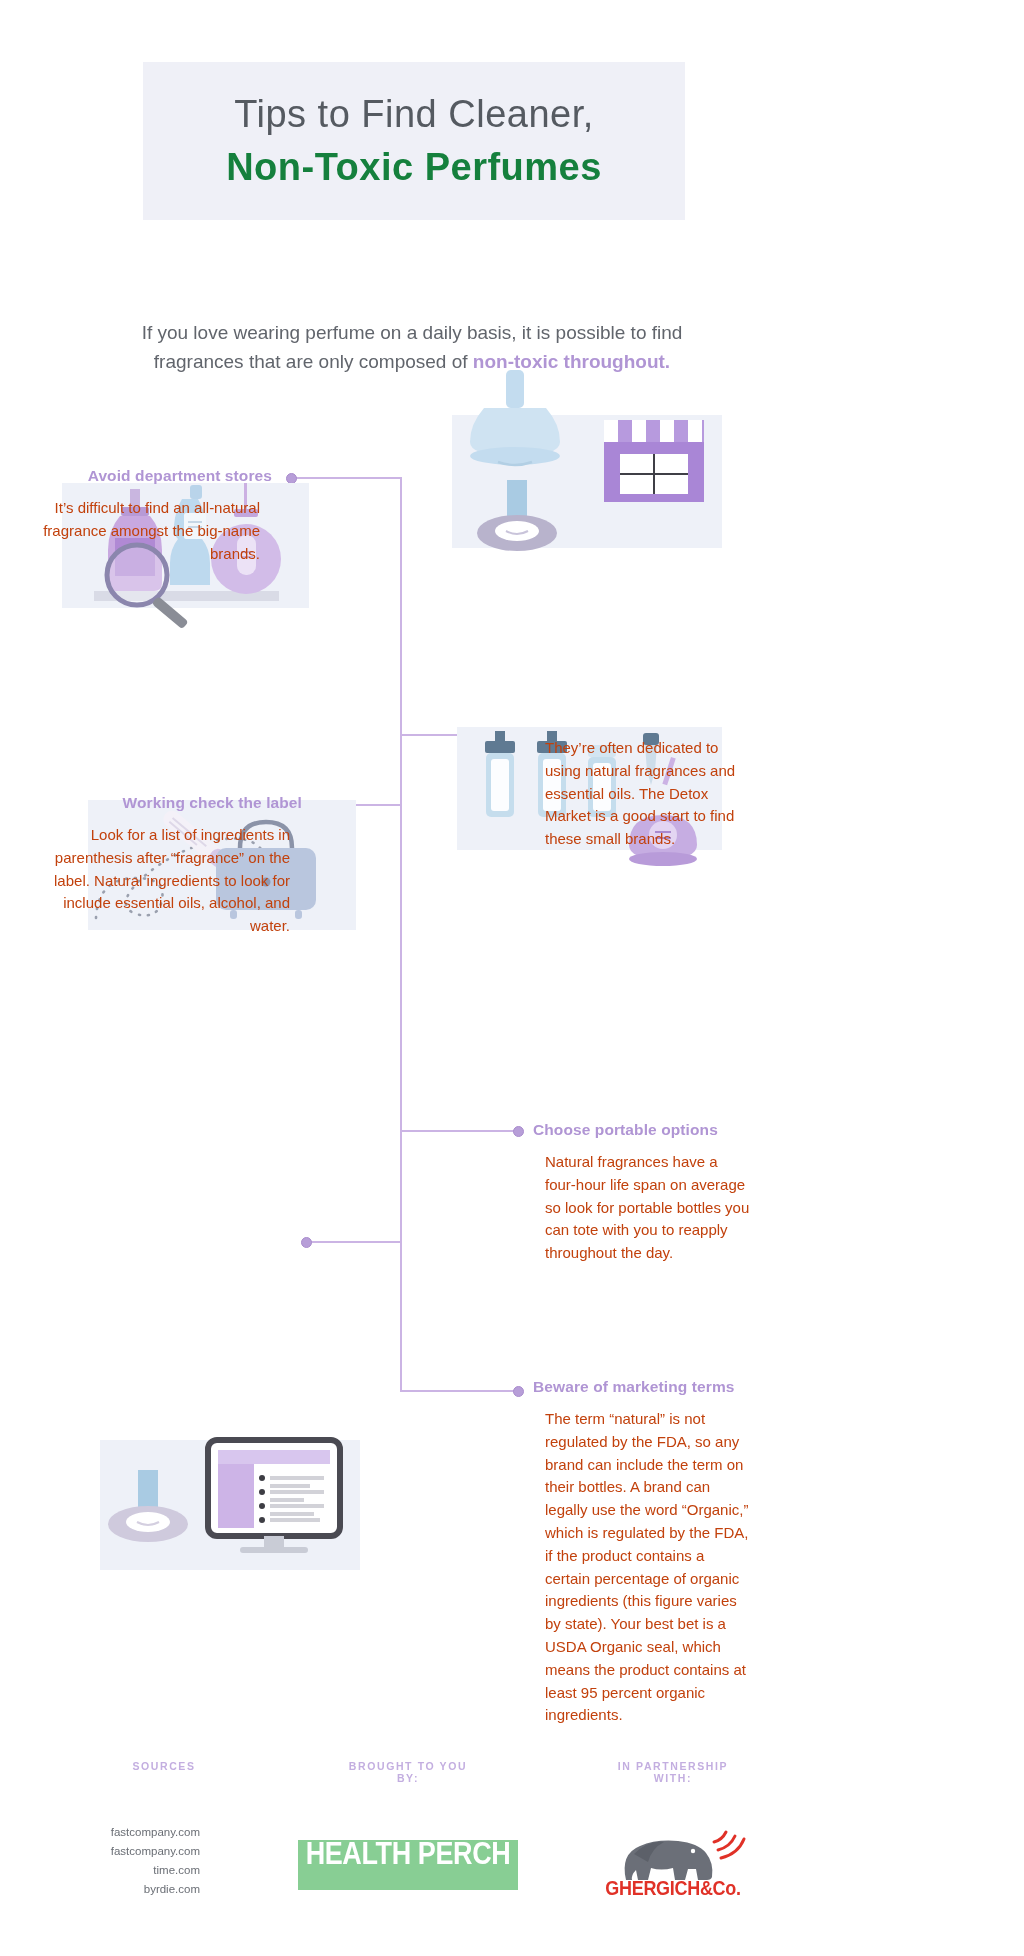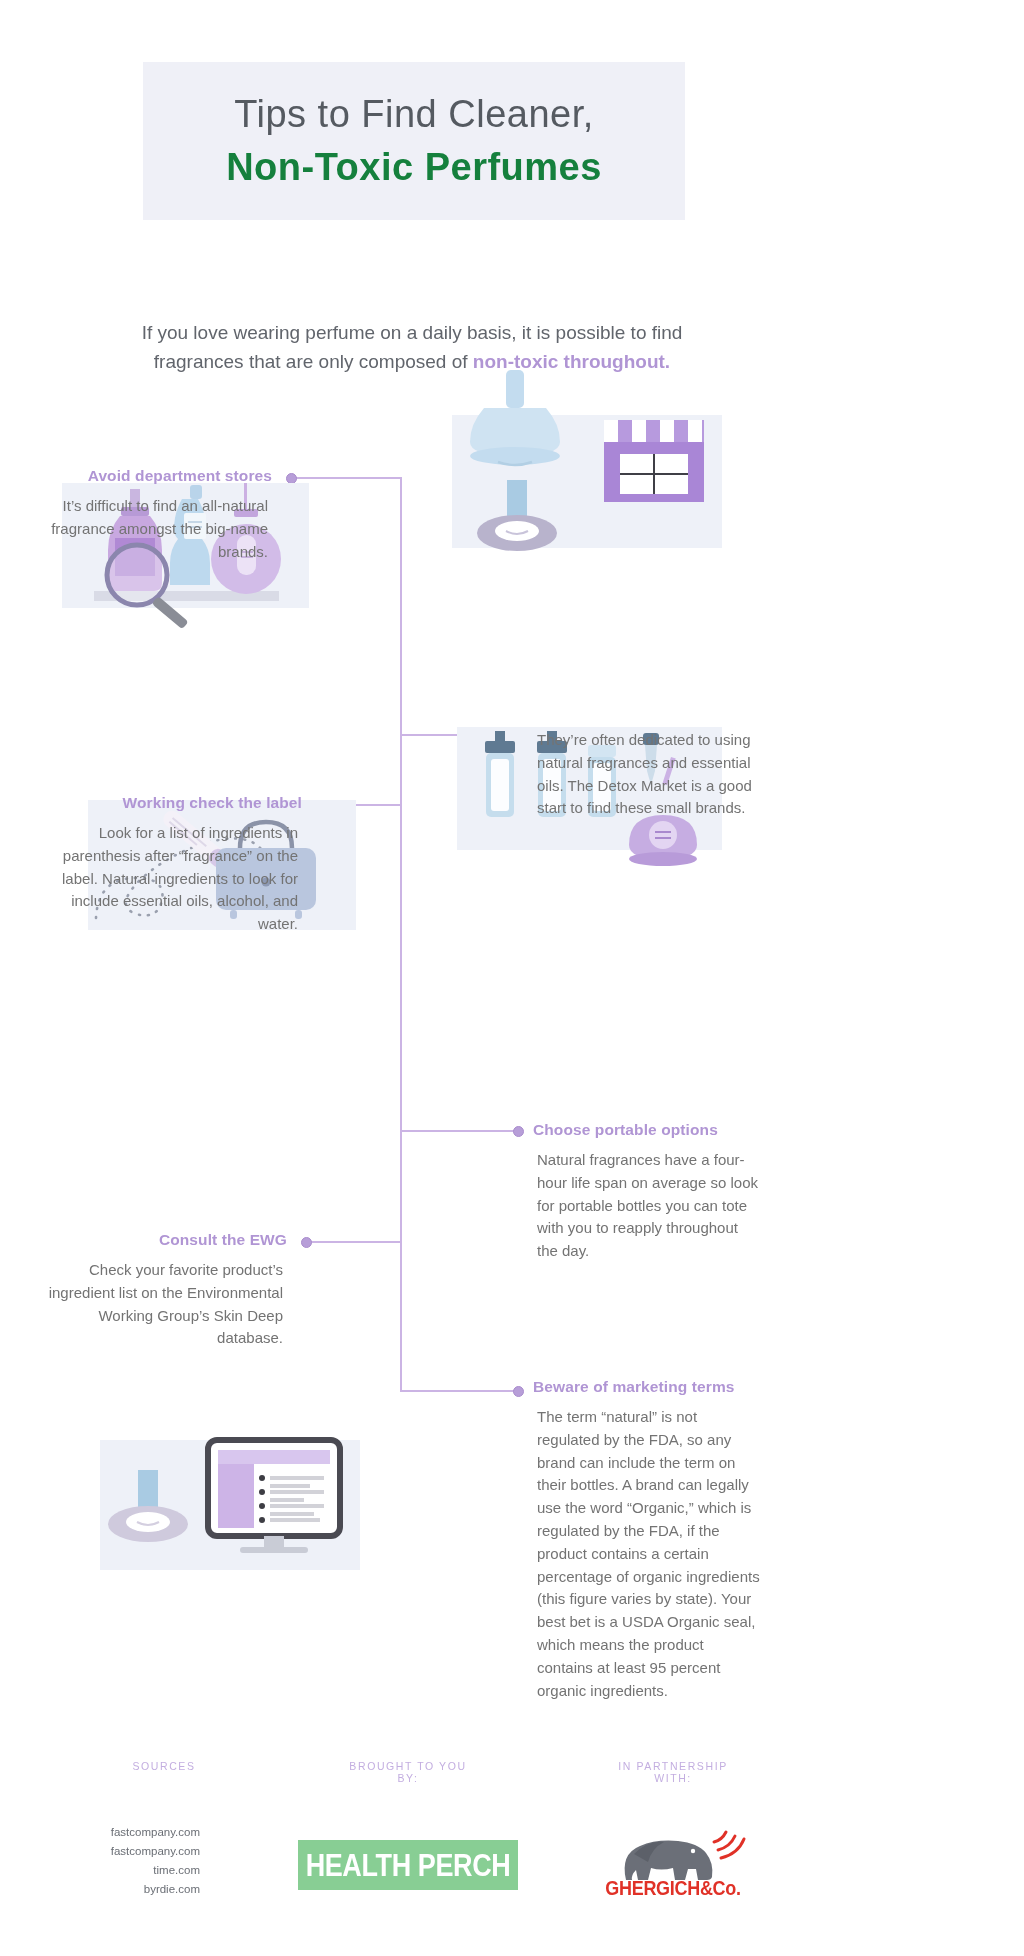--- a/index.html
+++ b/index.html
@@ -41,40 +41,40 @@
     background:#b79ed8;border:1px solid #a98ccd;
   }
 
   
   .tip{position:absolute;}
   .tip h3{
     margin:0 0 10px 0;font-size:15.5px;font-weight:700;color:#b095d4;
     letter-spacing:.1px;
   }
   .tip p{
-    margin:4px;font-size:15px;line-height:1.52;color:#737373;
+    margin:12px;font-size:15px;line-height:1.52;color:#c2410c;
   }
   .tip.left{text-align:right;}
   .tip.right{text-align:left;}
 
   
   .panel{position:absolute;background:#eef1f8;}
 
   
   .footer-label{
-    position:absolute;font-size:10.5px;font-weight:400;letter-spacing:1.6px;
+    position:absolute;font-size:10.5px;font-weight:700;letter-spacing:1.6px;
     color:#c3aee0;text-align:center;
   }
   .sources-list{
     position:absolute;font-size:11.5px;line-height:1.65;color:#6a6e75;
     text-align:right;
   }
   .hp-logo{
     position:absolute;left:298px;top:1840px;width:220px;height:50px;
-    background:#88ce94;display:flex;align-items:center;justify-content:center;
+    background:#88ce94;display:flex;justify-content:center;
   }
   .hp-logo span{
     color:#ffffff;font-weight:700;font-size:27px;letter-spacing:-.4px;
     font-family:"Liberation Sans", sans-serif;transform:scaleY(1.18);
   }
   .gh-logo{position:absolute;left:598px;top:1824px;width:150px;height:72px;}
   .gh-text{
     position:absolute;left:598px;top:1878px;width:150px;text-align:center;
     color:#e03127;font-weight:700;font-size:18px;letter-spacing:-.3px;
     transform:scaleY(1.1);
@@ -261,24 +261,20 @@
   <div class="tip left" style="left:40px;top:794px;width:262px;">
     <h3>Working check the label</h3>
     <p>Look for a list of ingredients in parenthesis after “fragrance” on the label. Natural ingredients to look for include essential oils, alcohol, and water.</p>
   </div>
 
   <div class="tip right" style="left:533px;top:1121px;width:230px;">
     <h3>Choose portable options</h3>
     <p>Natural fragrances have a four-hour life span on average so look for portable bottles you can tote with you to reapply throughout the day.</p>
   </div>
 
-  <div class="tip left" style="left:40px;top:1231px;width:247px;">
-    <h3>Consult the EWG</h3>
-    <p>Check your favorite product’s ingredient list on the Environmental Working Group’s Skin Deep database.</p>
-  </div>
 
   <div class="tip right" style="left:533px;top:1378px;width:232px;">
     <h3>Beware of marketing terms</h3>
     <p>The term “natural” is not regulated by the FDA, so any brand can include the term on their bottles. A brand can legally use the word “Organic,” which is regulated by the FDA, if the product contains a certain percentage of organic ingredients (this figure varies by state). Your best bet is a USDA Organic seal, which means the product contains at least 95 percent organic ingredients.</p>
   </div>
 
   <div class="footer-label" style="left:108px;top:1760px;width:112px;">SOURCES</div>
   <div class="footer-label" style="left:338px;top:1760px;width:140px;">BROUGHT TO YOU BY:</div>
   <div class="footer-label" style="left:602px;top:1760px;width:142px;">IN PARTNERSHIP WITH:</div>
 

